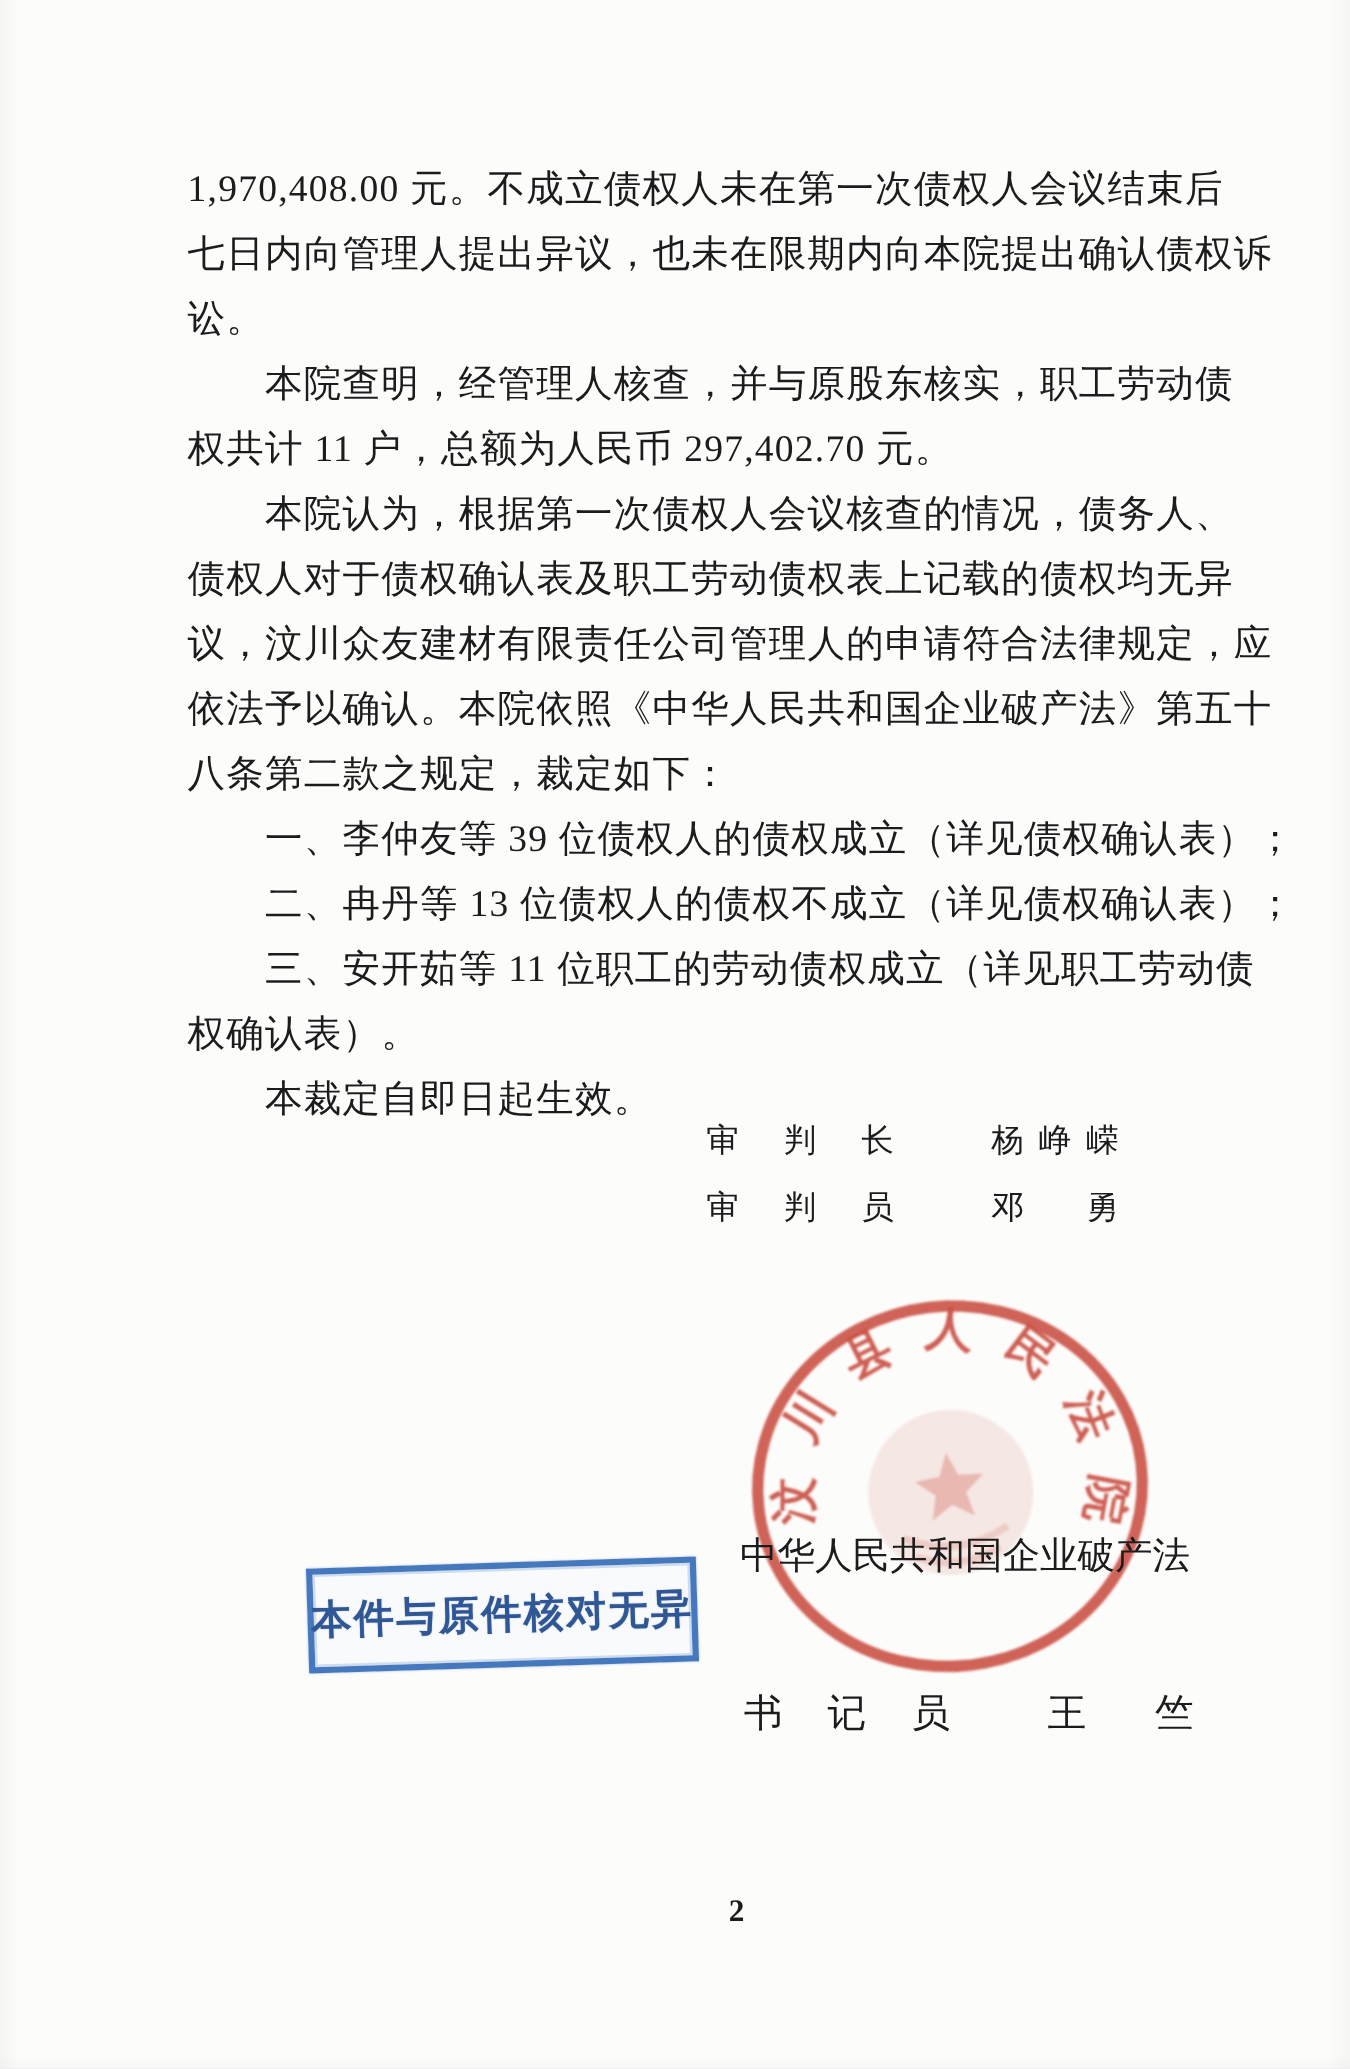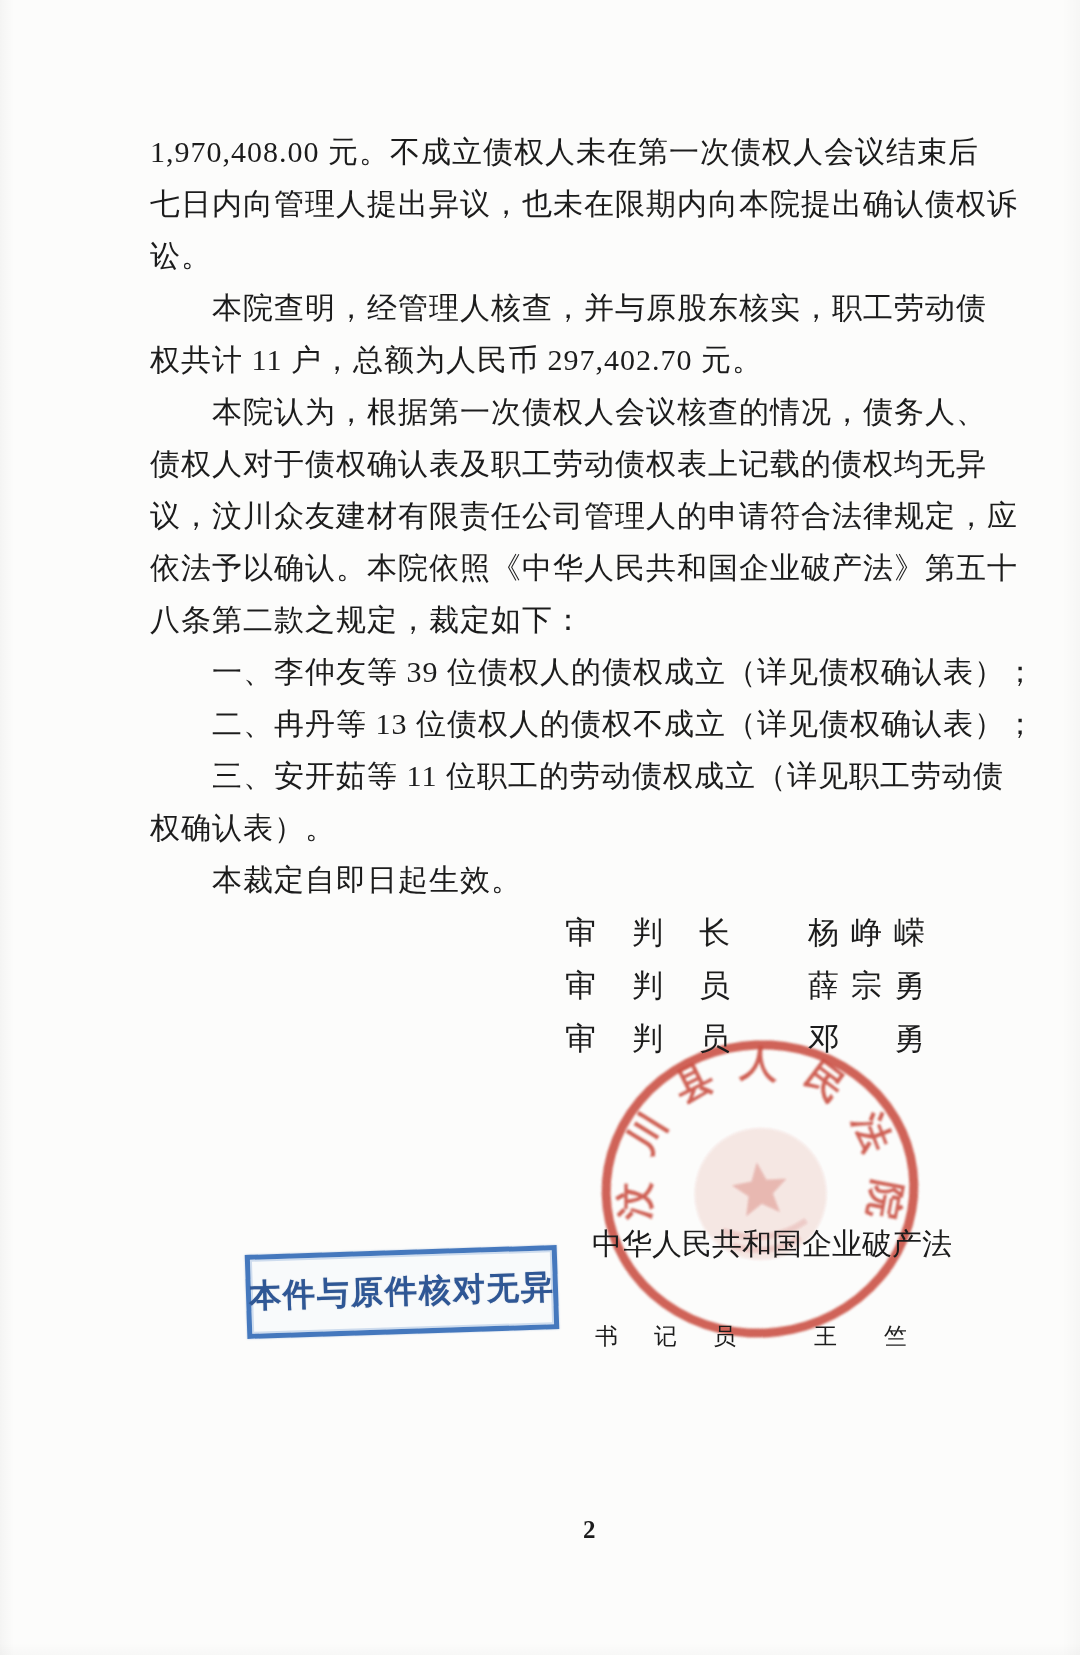--- a/index.html
+++ b/index.html
@@ -29,41 +29,41 @@
     width: 818px;
     font-size: 30px;
     line-height: 52px;
     letter-spacing: 1px;
   }
   .line { white-space: nowrap; }
   .line.indent { text-indent: 62px; }
 
   .sig-block {
     position: absolute;
-    left: 565px; top: 906px;
-    font-size: 31px;
+    left: 565px; top: 886px;
+    font-size: 26px;
     z-index: 5;
   }
   .sig-row { height: 53px; line-height: 53px; white-space: nowrap; }
   .sig-role { letter-spacing: 36px; }
   .sig-name { margin-left: 42px; letter-spacing: 12px; }
 
   .date-line {
     position: absolute;
     left: 592px; top: 1224px;
     font-size: 30px;
     letter-spacing: 0px;
     white-space: nowrap;
     z-index: 5;
   }
 
   .clerk-row {
     position: absolute;
-    left: 595px; top: 1321px;
-    font-size: 23px;
+    left: 595px; top: 1350px;
+    font-size: 31px;
     white-space: nowrap;
     z-index: 5;
   }
   .clerk-role { letter-spacing: 36px; }
   .clerk-name { margin-left: 42px; letter-spacing: 12px; }
 
   .page-number {
     position: absolute;
     left: 583px; top: 1516px;
     font-size: 25px;
@@ -123,23 +123,20 @@
       <div class="line indent">三、安开茹等 11 位职工的劳动债权成立（详见职工劳动债</div>
       <div class="line">权确认表）。</div>
       <div class="line indent">本裁定自即日起生效。</div>
     </div>
 
   <div class="sig-block">
     <div class="sig-row">
       <span class="sig-role">审判长</span><span class="sig-name">杨峥嵘</span>
     </div>
     <div class="sig-row">
-      <span class="sig-role">审判员</span><span class="sig-name">薛宗勇</span>
-    </div>
-    <div class="sig-row">
       <span class="sig-role">审判员</span><span class="sig-name">邓　勇</span>
     </div>
   </div>
 
   <div class="seal">
     <svg viewBox="0 0 340 310" width="340" height="310">
       <defs>
         <filter id="inkblur" x="-10%" y="-10%" width="120%" height="120%">
           <feGaussianBlur stdDeviation="0.8"></feGaussianBlur>
         </filter>

